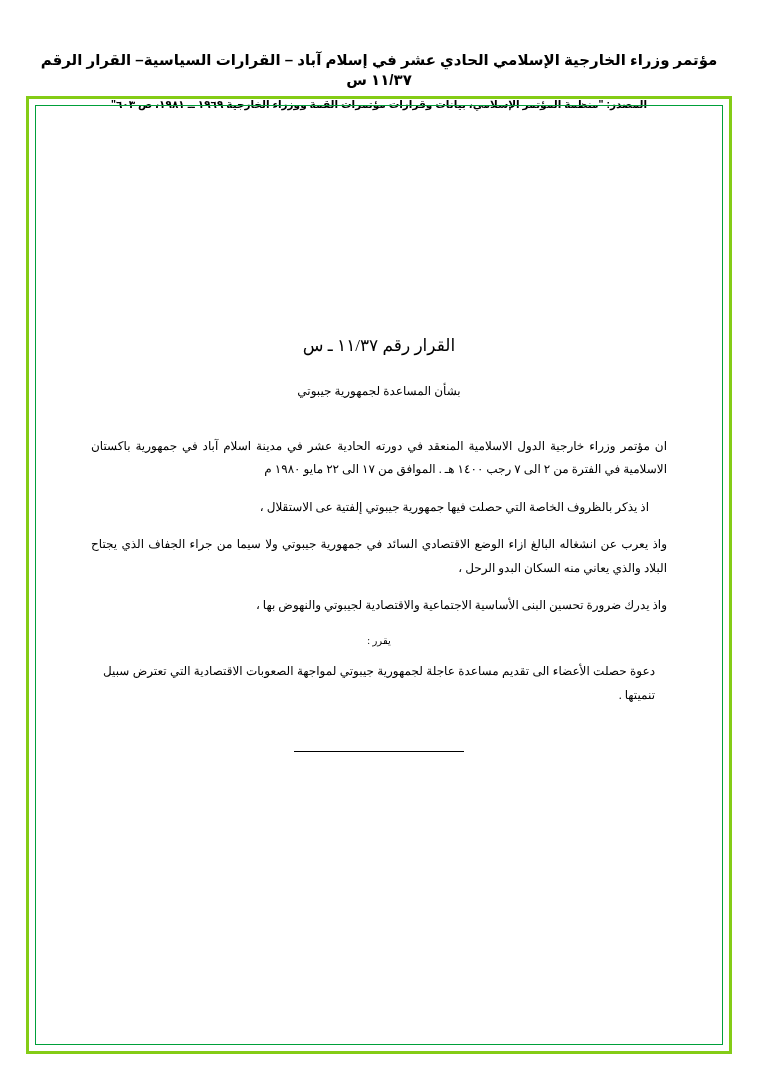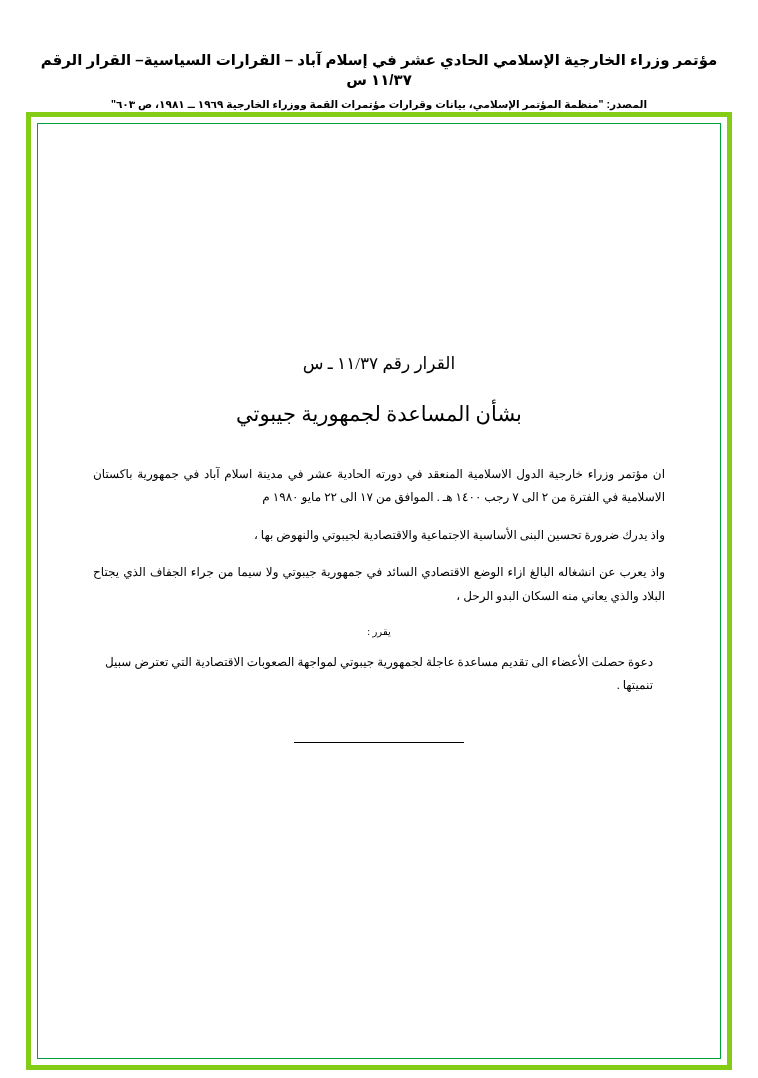--- a/index.html
+++ b/index.html
@@ -43,24 +43,24 @@
     font-weight: bold;
     font-size: 10.5px;
     line-height: 1.3;
     color: #000;
   }
 
   
   .frame-outer {
     position: absolute;
     left: 26px;
-    top: 84px;
+    top: 68px;
     width: 706px;
     height: 958px;
-    border: 5px solid #84cc16;
+    border: 3px solid #84cc16;
     box-sizing: border-box;
   }
   .frame-inner {
     position: absolute;
     left: 6px;
     top: 6px;
     right: 6px;
     bottom: 6px;
     border: 1px solid #00a03a;
     box-sizing: border-box;
@@ -78,21 +78,21 @@
   }
 
   .doc-number {
     text-align: center;
     font-size: 17px;
     letter-spacing: 0.5px;
     margin-bottom: 28px;
   }
   .doc-subject {
     text-align: center;
-    font-size: 21px;
+    font-size: 12px;
     letter-spacing: 1px;
     margin-bottom: 36px;
   }
 
   p.para {
     font-size: 12px;
     line-height: 1.95;
     margin: 0 0 14px 0;
     text-align: justify;
     text-justify: inter-word;
@@ -129,24 +129,25 @@
     <div class="frame-inner"></div>
 
     <div class="content">
 
       <div class="doc-number">القرار رقم ١١/٣٧ ـ س</div>
 
       <div class="doc-subject">بشأن  المساعدة  لجمهورية  جيبوتي</div>
 
       <p class="para">ان مؤتمر وزراء خارجية الدول الاسلامية المنعقد في دورته الحادية عشر في مدينة اسلام آباد في جمهورية باكستان الاسلامية في الفترة من ٢ الى ٧ رجب ١٤٠٠ هـ .  الموافق من ١٧ الى ٢٢ مايو ١٩٨٠ م</p>
 
+      <p class="para p-pad-right">اذ يذكر  بالظروف الخاصة التي حصلت فيها جمهورية جيبوتي إلفتية عى الاستقلال ،</p>
+
+      <p class="para">واذ يعرب عن انشغاله البالغ ازاء الوضع الاقتصادي السائد في جمهورية جيبوتي ولا سيما من جراء الجفاف الذي يجتاح البلاد والذي يعاني منه السكان البدو الرحل ،</p>
 
       <p class="para">واذ يدرك ضرورة تحسين البنى الأساسية الاجتماعية والاقتصادية لجيبوتي والنهوض بها ،</p>
-
-      <p class="para">واذ يعرب عن انشغاله البالغ ازاء الوضع الاقتصادي السائد في جمهورية جيبوتي ولا سيما من جراء الجفاف الذي يجتاح البلاد والذي يعاني منه السكان البدو الرحل ،</p>
 
       <p class="decides">يقرر  :</p>
 
       <p class="para p-pad-both">دعوة حصلت الأعضاء الى تقديم مساعدة عاجلة لجمهورية جيبوتي لمواجهة الصعوبات الاقتصادية التي تعترض سبيل تنميتها .</p>
 
       <div class="rule"></div>
 
     </div>
   </div>
 

